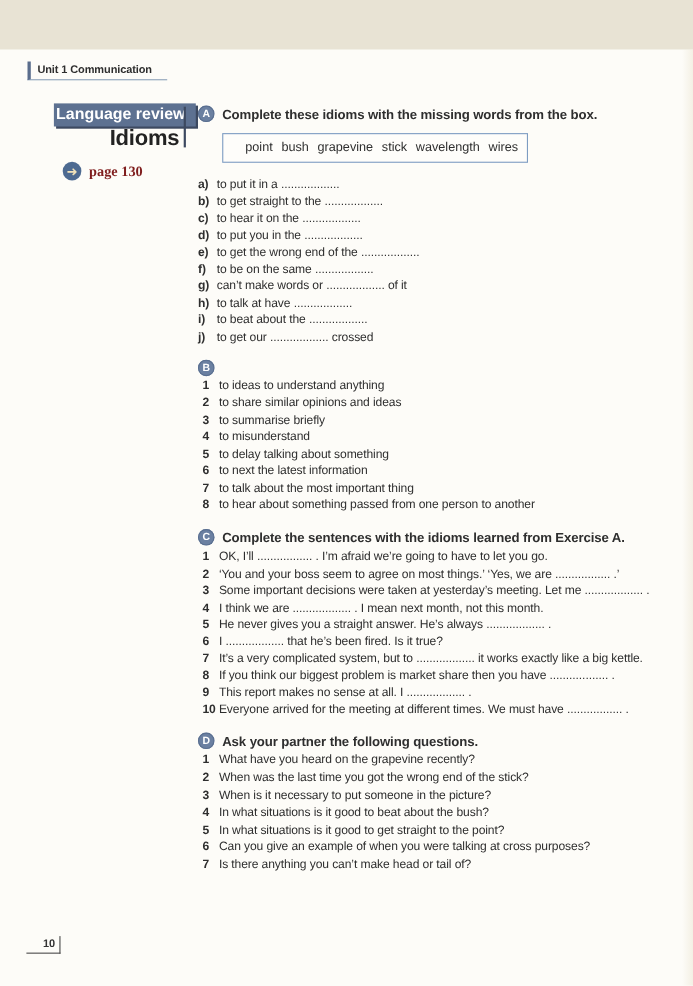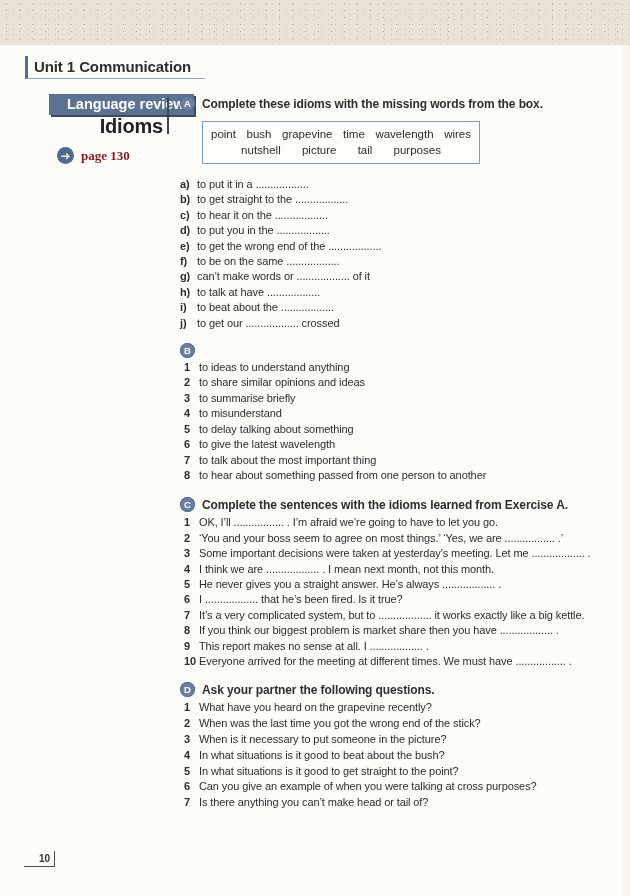--- a/index.html
+++ b/index.html
@@ -19,31 +19,31 @@
       radial-gradient(#cfc8b2 0.5px, transparent 0.7px);
     background-size:13px 7px, 7px 5px;
     background-position:0 0, 3px 2px;
   }
   .edge-right {
     position:absolute; top:45px; right:0; bottom:0; width:10px;
     background:linear-gradient(90deg, rgba(238,232,216,0) 0%, rgba(236,230,212,.55) 100%);
   }
   .unit-header {
     position:absolute; left:25px; top:56px;
-    font-size:15px; font-weight:bold;
+    font-size:10px; font-weight:bold;
     border-left:3px solid #5a6d8c;
     border-bottom:1.5px solid #8da1b9;
     padding:2px 14px 3px 6px;
     letter-spacing:-0.1px;
   }
   .lr-box {
     position:absolute; left:49px; top:94px;
     background:#5d7191; color:#ffffff;
     font-size:14.5px; font-weight:bold;
-    padding:2px 9px 3px 18px;
+    padding:2px 9px 3px 2px;
     box-shadow:2px 2px 0 #3c4960;
   }
   .bracket-line {
     position:absolute; left:167px; top:97px; width:2px; height:37px;
     background:#3c4960;
   }
   .idioms-label {
     position:absolute; left:49px; top:115px; width:114px;
     text-align:right; font-size:20px; font-weight:bold; color:#222;
     letter-spacing:-0.2px;
@@ -75,21 +75,21 @@
     background:#6b80a1; color:#fff;
     font-size:9.5px; font-weight:bold;
     display:flex; align-items:center; justify-content:center;
     margin-top:0;
     box-shadow:inset 0 0 0 1px #5a6f90;
   }
   .head-text { padding-top:1px; }
   .word-box {
     margin:9px 0 0 22px; width:278px;
     border:1.5px solid #7d9cc2;
-    padding:4px 8px 5px 8px;
+    padding:4px 8px 5px 20px;
     font-size:11.5px; line-height:16px;
     background:#fefdfa;
   }
   .wb-line1 { display:flex; justify-content:space-between; }
   .wb-line2 { text-align:center; }
   .wb-line2 span { margin:0 9px; }
   .items { margin-top:13px; }
   .items-b { margin-top:2px; }
   .items-c { margin-top:2px; }
   .items-d { margin-top:2px; }
@@ -138,30 +138,24 @@
   <div class="sec-head">
     <span class="badge">A</span>
     <span class="head-text">Complete these idioms with the missing words from the box.</span>
   </div>
 
   <div class="word-box">
     <div class="wb-line1">
       <span>point</span>
       <span>bush</span>
       <span>grapevine</span>
-      <span>time</span>
+      <span>stick</span>
       <span>wavelength</span>
       <span>wires</span>
     </div>
-    <div class="wb-line2">
-      <span>nutshell</span>
-      <span>picture</span>
-      <span>tail</span>
-      <span>purposes</span>
-    </div>
   </div>
 
   <div class="items">
     <div class="item">
         <span class="lbl">a)</span>
         <span class="txt">to put it in a ..................</span>
       </div>
     <div class="item">
         <span class="lbl">b)</span>
         <span class="txt">to get straight to the ..................</span>
@@ -219,21 +213,21 @@
     <div class="item numbered">
         <span class="lbl">4</span>
         <span class="txt">to misunderstand</span>
       </div>
     <div class="item numbered">
         <span class="lbl">5</span>
         <span class="txt">to delay talking about something</span>
       </div>
     <div class="item numbered">
         <span class="lbl">6</span>
-        <span class="txt">to give the latest wavelength</span>
+        <span class="txt">to next the latest information</span>
       </div>
     <div class="item numbered">
         <span class="lbl">7</span>
         <span class="txt">to talk about the most important thing</span>
       </div>
     <div class="item numbered">
         <span class="lbl">8</span>
         <span class="txt">to hear about something passed from one person to another</span>
       </div>
   </div>

